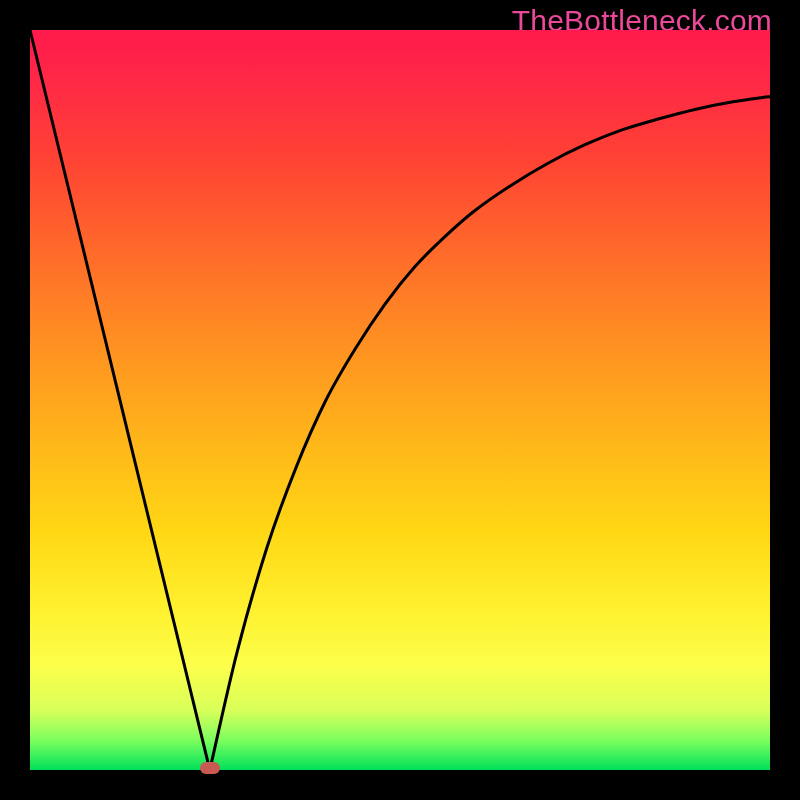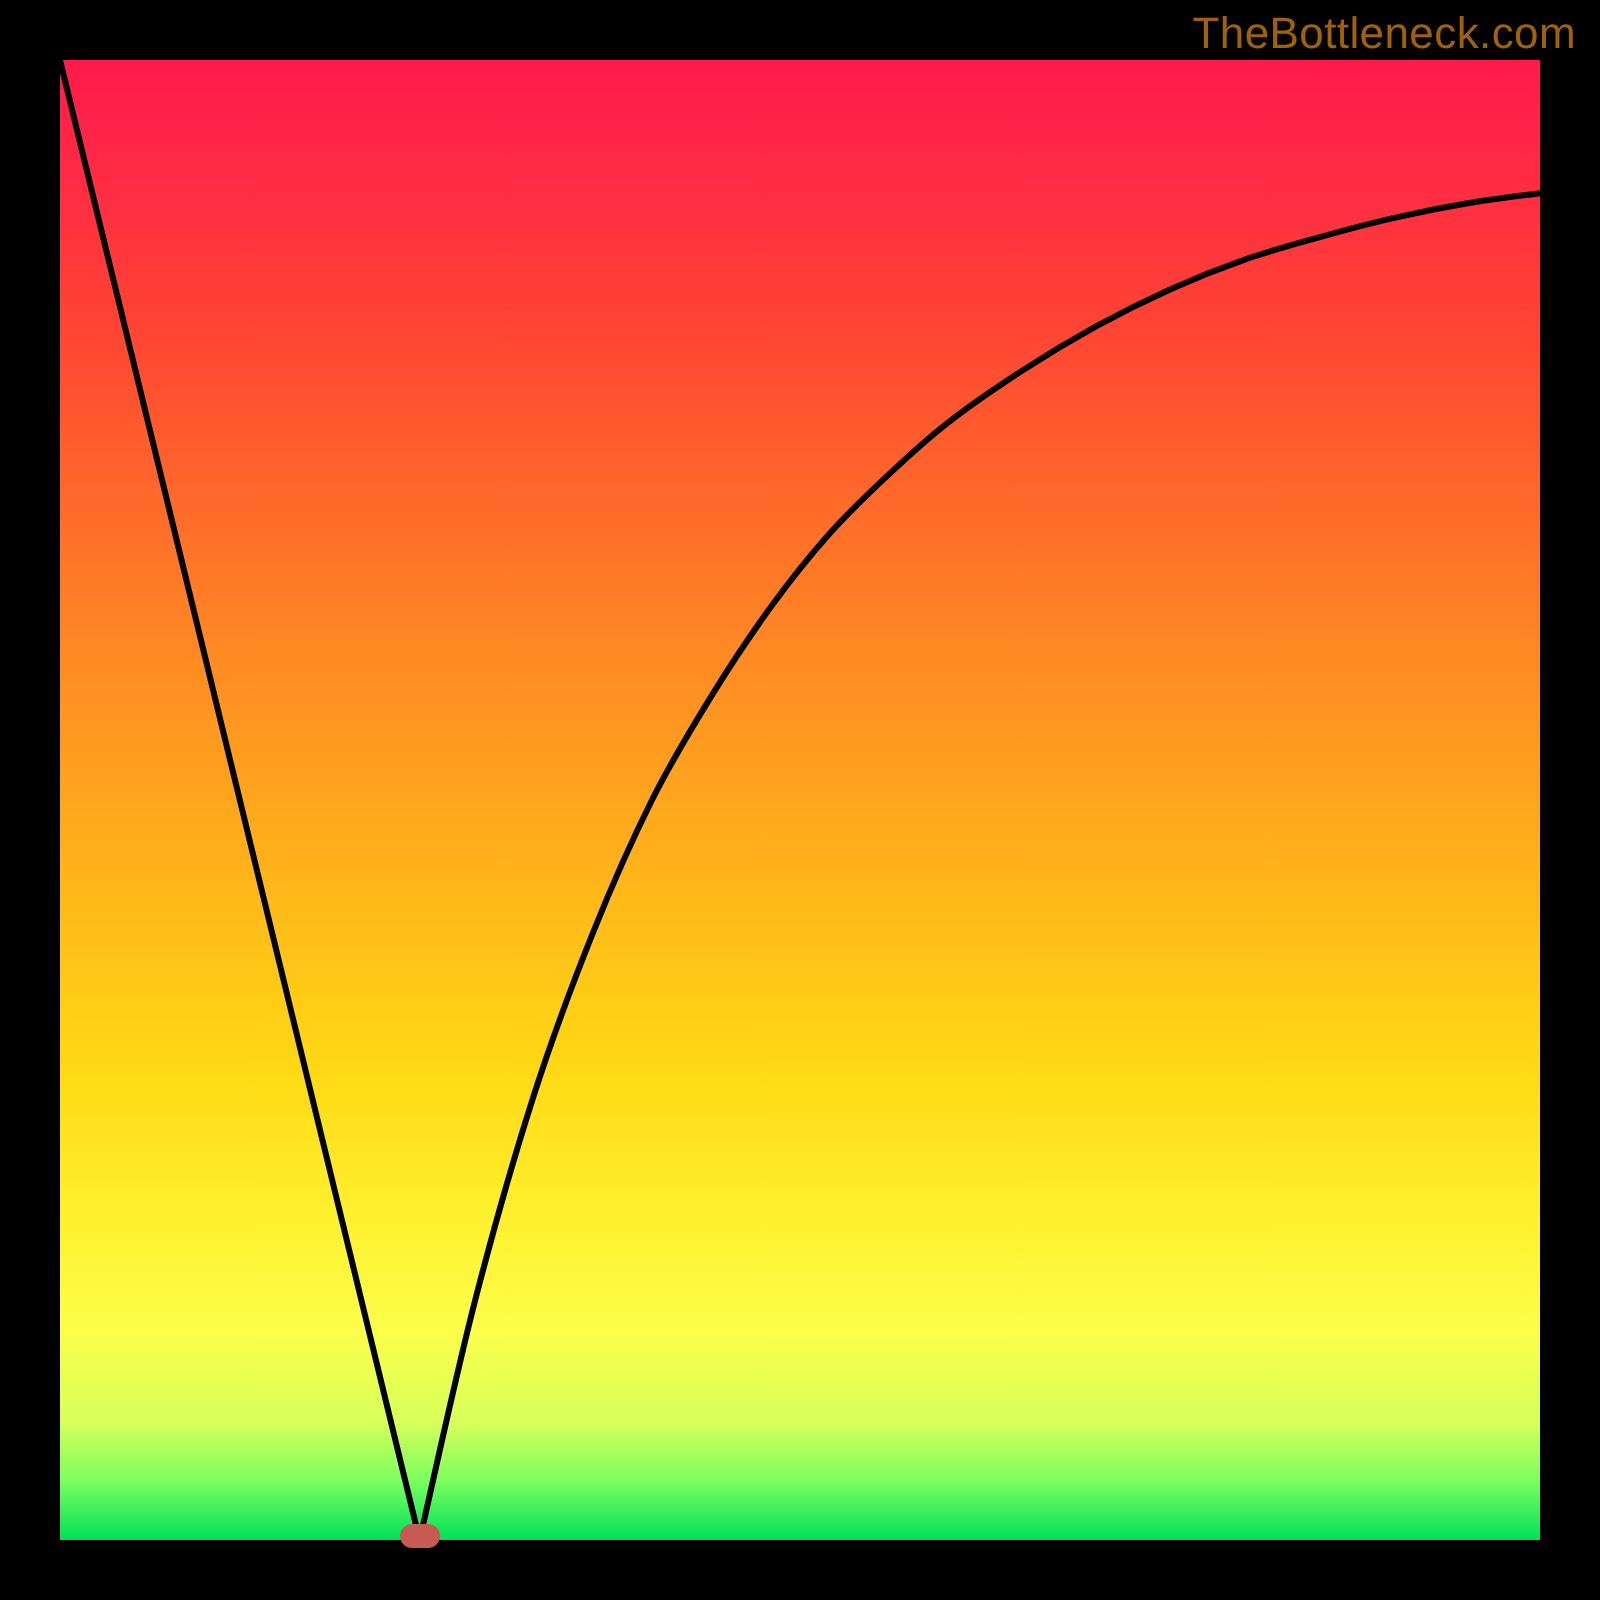--- a/index.html
+++ b/index.html
@@ -34,23 +34,23 @@
       #fff02e 78%,
       #fbff4a 86%,
       #d8ff5a 92%,
       #7bff5e 96%,
       #00e05a 100%
     );
   }
   .watermark {
     position: absolute;
     top: 4px;
-    right: 12px;
-    color: #a16207;
-    font-size: 22px;
+    right: 28px;
+    color: #ec4899;
+    font-size: 30px;
     letter-spacing: 0.2px;
     user-select: none;
   }
   svg.curve {
     position: absolute;
     left: 0;
     top: 0;
     width: 740px;
     height: 740px;
     overflow: visible;

